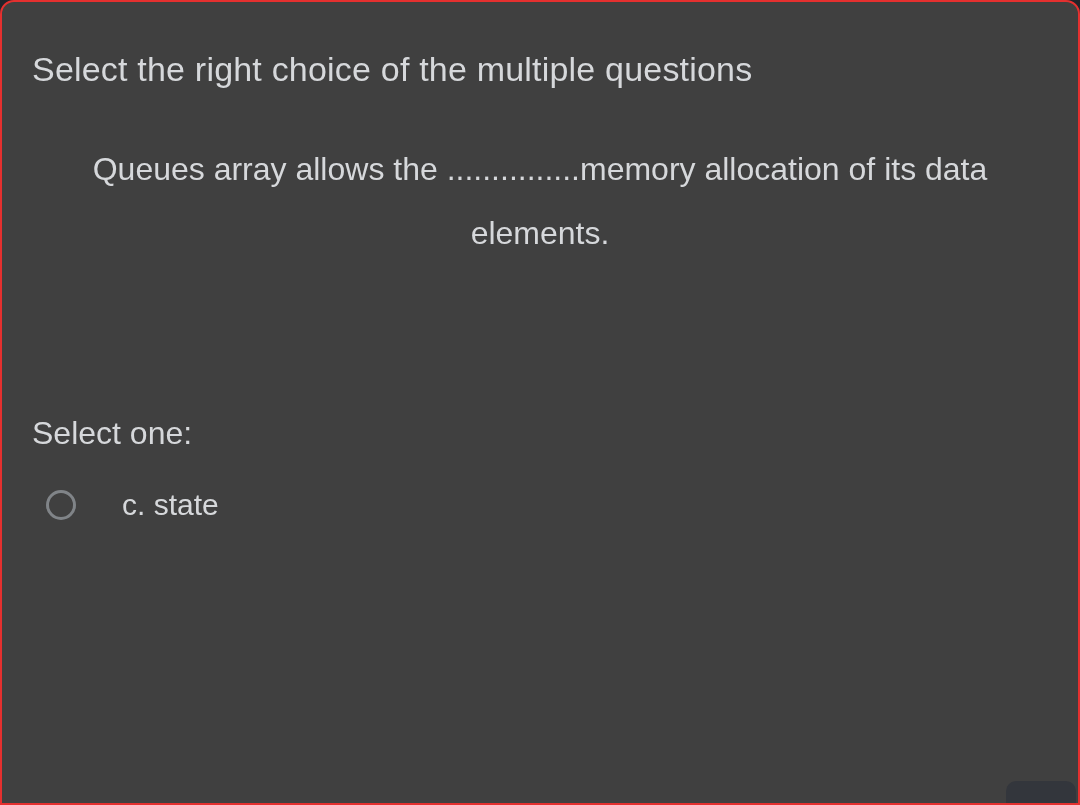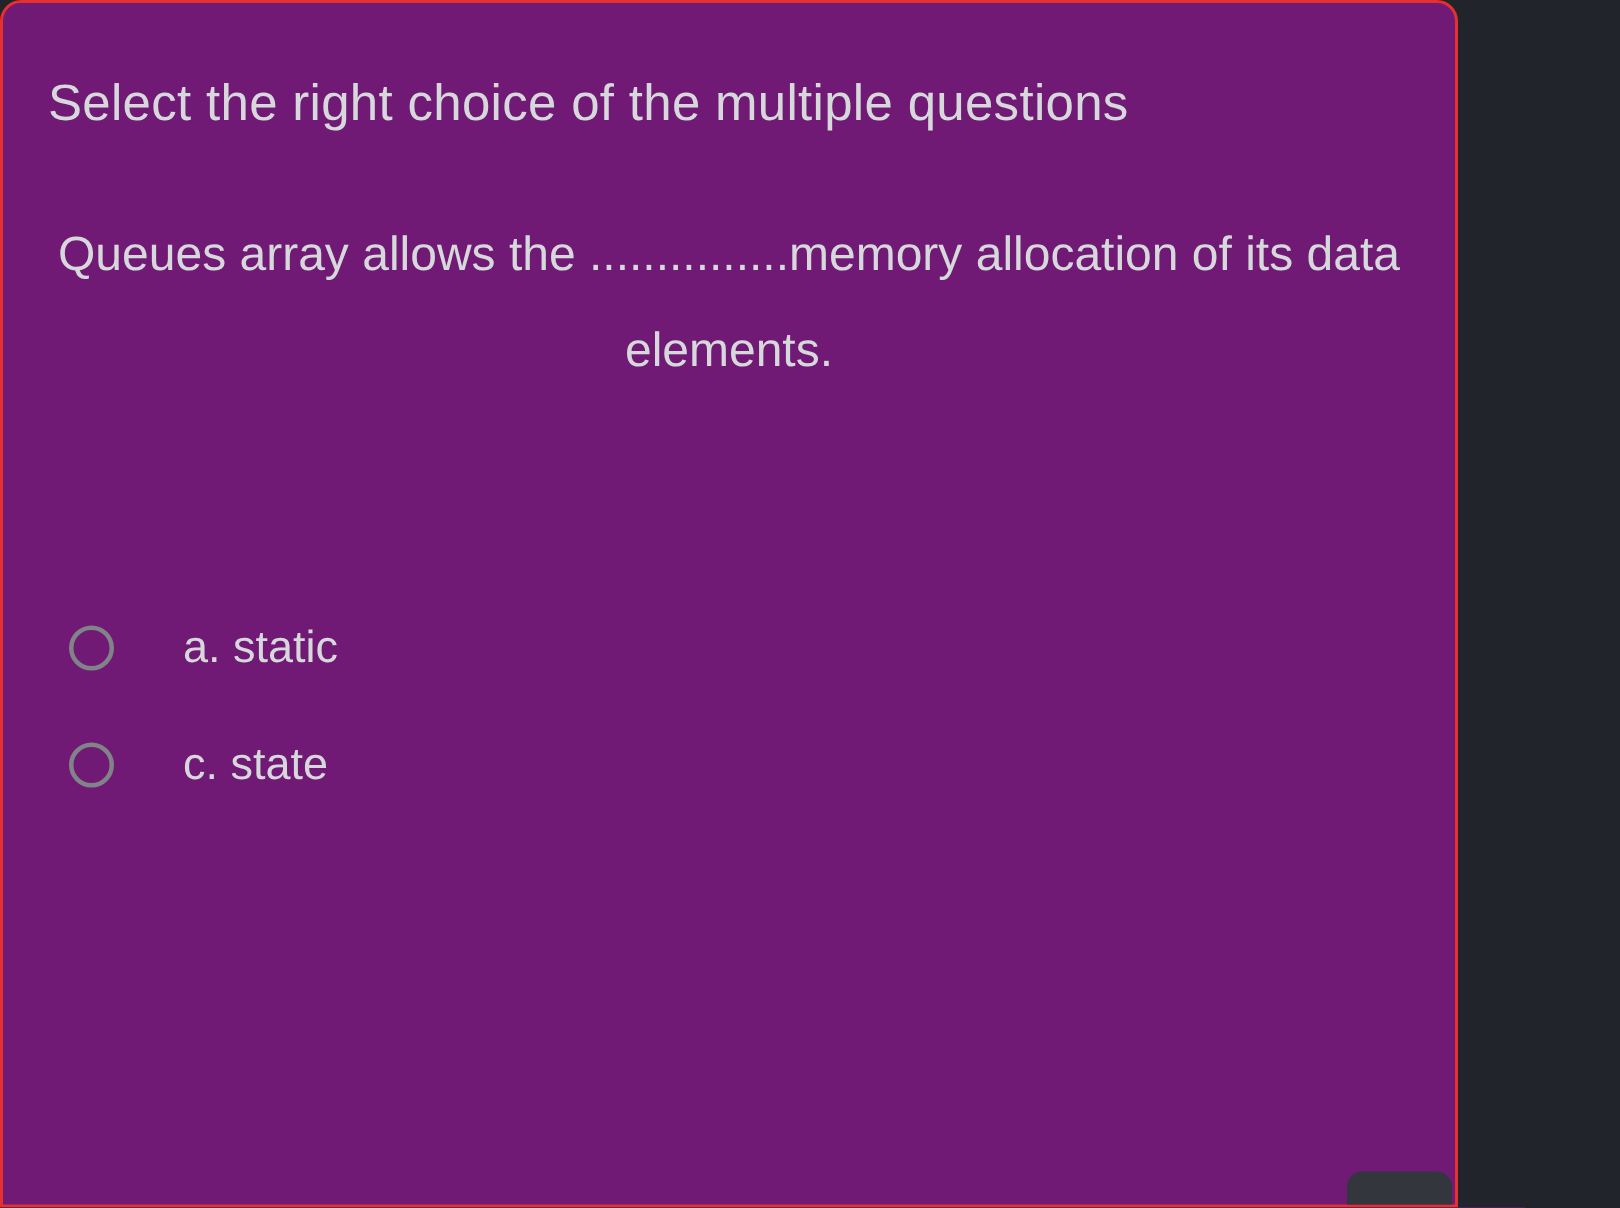--- a/index.html
+++ b/index.html
@@ -5,27 +5,27 @@
   * { box-sizing: border-box; margin: 0; padding: 0; }
   html, body { width: 1080px; height: 805px; }
   body {
     background: #21242a;
     font-family: "Segoe UI", "Helvetica Neue", Arial, sans-serif;
     color: #d6d8db;
     overflow: hidden;
   }
   .card {
     position: relative;
-    width: 972px;
+    width: 1080px;
     height: 805px;
     border: 2px solid #e4302f;
     border-top-left-radius: 14px;
     border-top-right-radius: 14px;
     padding: 48px 30px 0 30px;
-    background: #701a75;
+    background: #404040;
   }
   .title {
     font-size: 34px;
     font-weight: 500;
     color: #d6d8db;
     letter-spacing: 0.2px;
     margin-bottom: 48px;
   }
   .question {
     font-size: 32px;
@@ -76,29 +76,23 @@
     border-top-left-radius: 10px;
     border-top-right-radius: 10px;
   }
 </style>
 </head>
 <body>
 
 <div class="card">
   <div class="title">Select the right choice of the multiple questions</div>
   <div class="question">Queues array allows the ...............memory allocation of its data elements.</div>
+  <div class="select-one">Select one:</div>
   <div class="options">
 
-    <label class="option">
-      <span class="radio"></span>
-      <span class="option-label">
-        <span>a.</span>
-        <span>static</span>
-      </span>
-    </label>
 
 
     <label class="option">
       <span class="radio"></span>
       <span class="option-label">
         <span>c.</span>
         <span>state</span>
       </span>
     </label>
 

